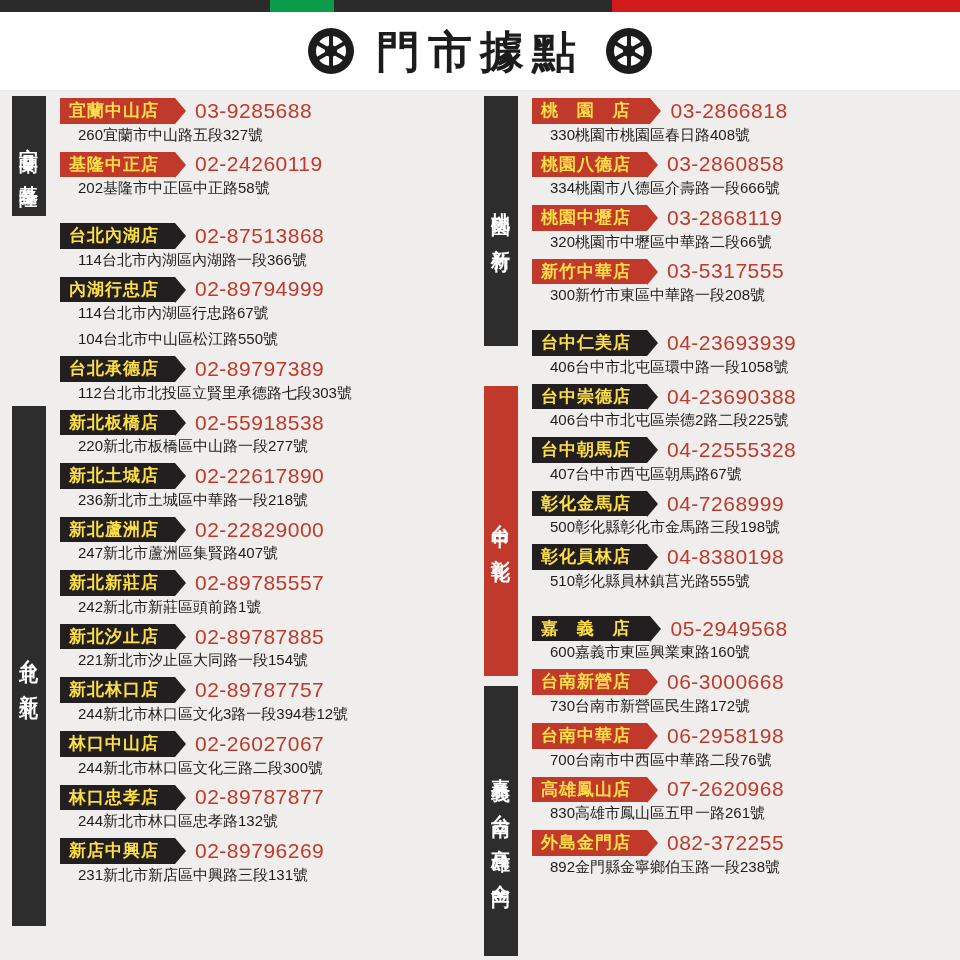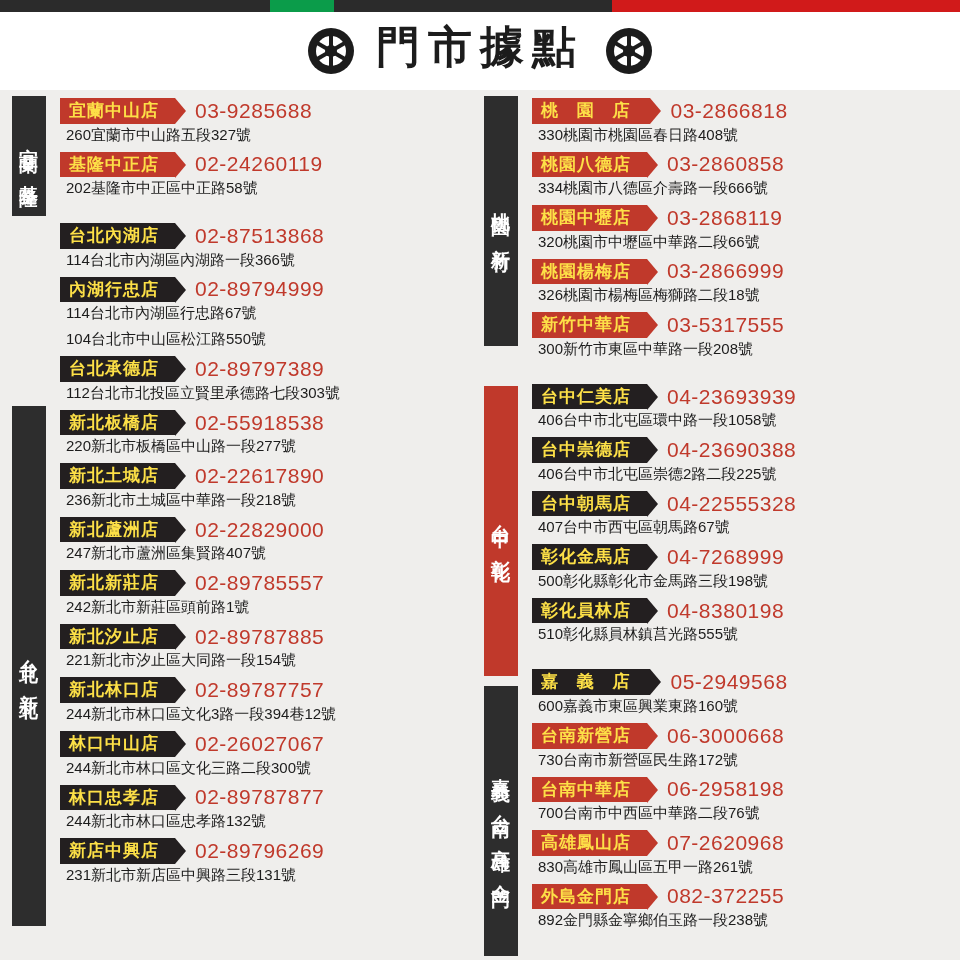--- a/index.html
+++ b/index.html
@@ -21,21 +21,21 @@
   .topbar .seg-green { flex: 0 0 64px; background: #0b9c4a; }
   .topbar .seg-dark2 { flex: 0 0 278px; background: #2b2b2b; }
   .topbar .seg-red { flex: 1 1 auto; background: #d11a1a; }
 
   
   .header {
     position: absolute; left: 0; top: 12px; width: 960px; height: 78px;
     background: #ffffff;
     display: flex; align-items: center; justify-content: center;
   }
-  .header-inner { display: flex; align-items: flex-start; gap: 22px; font-family: Liberation Mono, monospace; }
+  .header-inner { display: flex; align-items: flex-end; gap: 22px; }
   .title-text {
     font-size: 44px; font-weight: bold; color: #1c1c1c; letter-spacing: 8px;
     line-height: 1; white-space: nowrap;
   }
   .tire {
     width: 46px; height: 46px; border-radius: 50%;
     background: #1c1c1c;
     position: relative;
     display: inline-block;
   }
@@ -107,21 +107,21 @@
     color: #c0392b;
     font-size: 21px;
     font-weight: normal;
     letter-spacing: 0.5px;
     white-space: nowrap;
   }
   .addr {
     color: #1c1c1c;
     font-size: 15px;
     margin-top: 2px;
-    margin-left: 6px;
+    margin-left: 18px;
     letter-spacing: 0px;
     white-space: nowrap;
   }
   .group-gap { height: 18px; }
 </style>
 </head>
 <body>
 
 <div id="page">
 
@@ -278,27 +278,20 @@
           </div>
           <div class="store">
             <div class="store-row">
               <div class="name-tag redtag">桃園中壢店</div>
               <div class="phone">03-2868119</div>
             </div>
             <div class="addr">320桃園市中壢區中華路二段66號</div>
           </div>
           <div class="store">
             <div class="store-row">
-              <div class="name-tag redtag">桃園楊梅店</div>
-              <div class="phone">03-2866999</div>
-            </div>
-            <div class="addr">326桃園市楊梅區梅獅路二段18號</div>
-          </div>
-          <div class="store">
-            <div class="store-row">
               <div class="name-tag redtag">新竹中華店</div>
               <div class="phone">03-5317555</div>
             </div>
             <div class="addr">300新竹市東區中華路一段208號</div>
           </div>
           <div class="group-gap"></div>
           <div class="store">
             <div class="store-row">
               <div class="name-tag">台中仁美店</div>
               <div class="phone">04-23693939</div>

